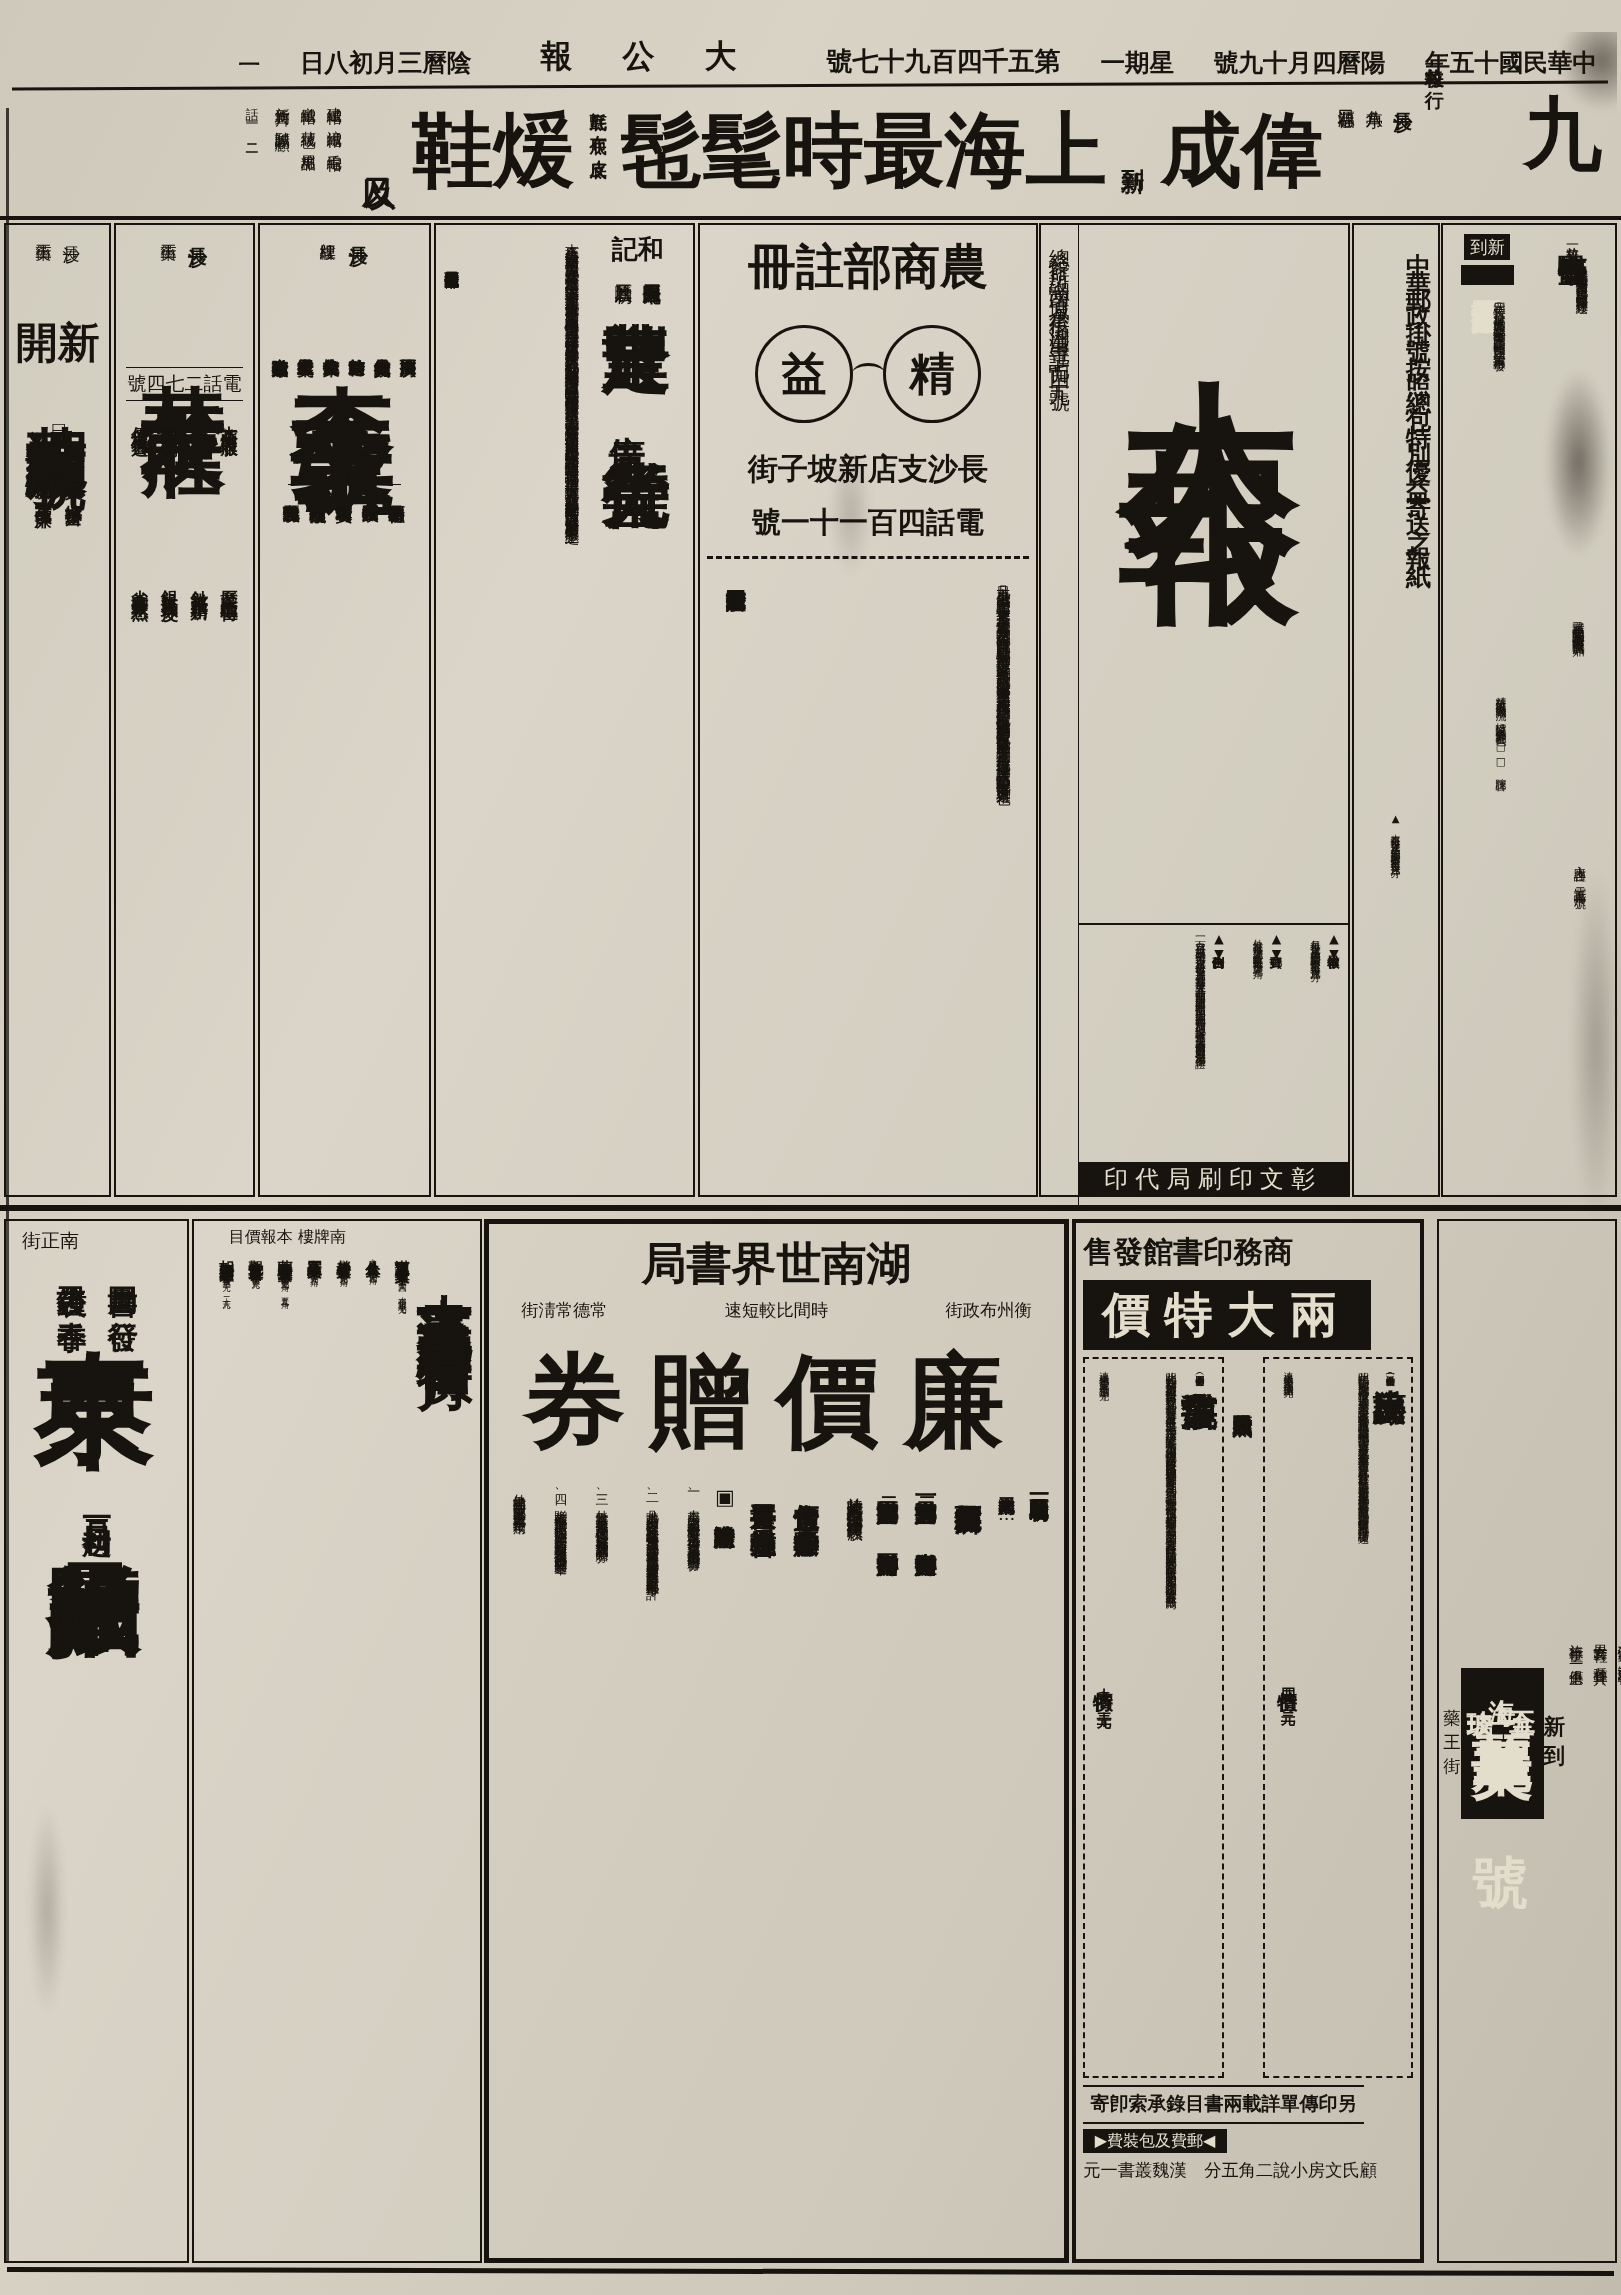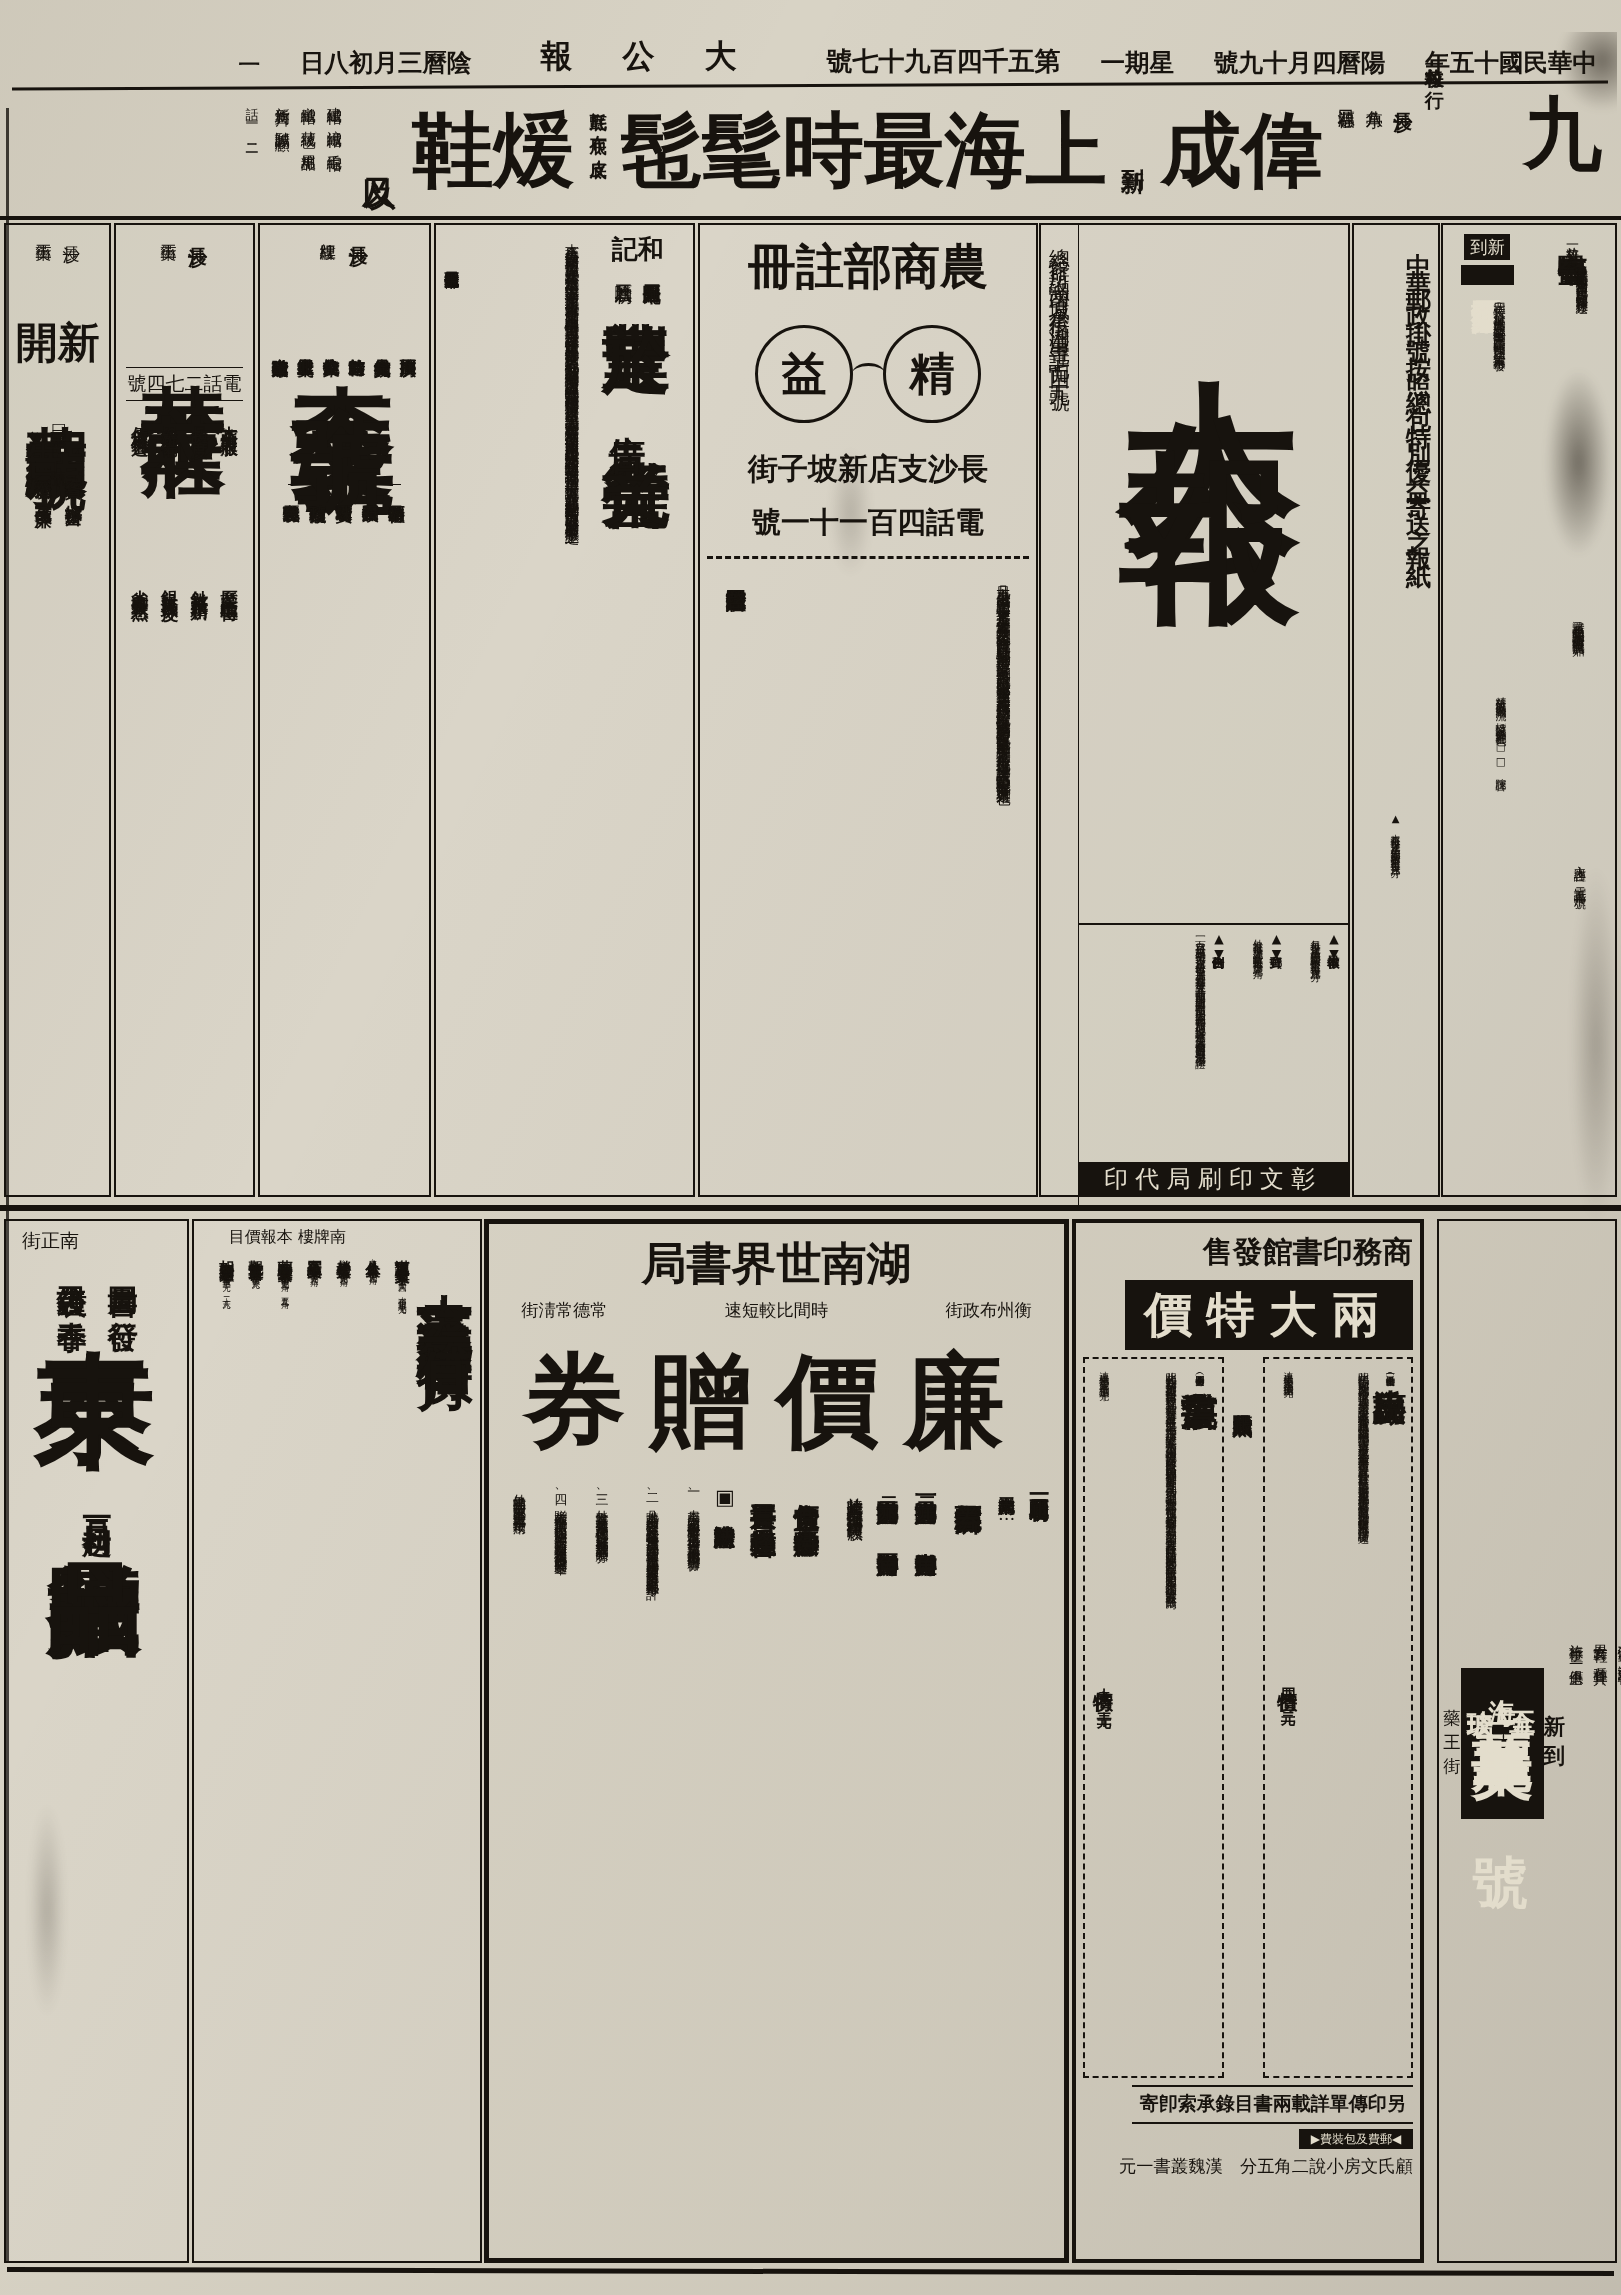--- a/index.html
+++ b/index.html
@@ -257,21 +257,21 @@
       <span class="v" style="height:100%;font-size:21px;font-weight:700;">▣請注意贈券辦法</span>
       <span class="vbody" style="height:100%;width:33px;font-size:13px;">一、本局出版之初高級小學教科書向售七折爲優待學界已減售至最低折扣槪不再贈書券</span>
       <span class="vbody" style="height:100%;width:42px;font-size:13px;">二、凡購本局出版之各種文範小說以及各種普通用書滿洋一元卽贈實價書券一角滿洋兩元贈實價書券兩角多購多贈以此類推奇零不計</span>
       <span class="vbody" style="height:100%;width:33px;font-size:13px;">三、外版書籍及文具儀器等本局係代售性質顧客祇得享廉價利益亦不贈券</span>
       <span class="vbody" style="height:100%;width:33px;font-size:13px;">四、贈券代價不在購書原價內扣除（例如原價若干購者須如數付給然後本局再將應得贈券送奉）</span>
       <span class="vbody" style="height:100%;width:29px;font-size:13px;">外埠函購寄費加一（郵匯不通之處郵票十足收用）</span>
     </div>
 
   </div>
 
-  <div style="position:absolute;left:1072px;top:1219px;width:352px;height:1044px;border:4.3px solid var(--ink);box-sizing:border-box;padding:5.8px 7.2px;display:flex;flex-direction:column;align-items:flex-end;">
+  <div style="position:absolute;left:1072px;top:1219px;width:352px;height:1044px;border:4.3px solid var(--ink);box-sizing:border-box;padding:5.8px 7.2px;display:flex;flex-direction:column;align-items:flex-start;">
     <div class="rtl" style="font-size:30px;font-weight:700;margin-top:2.9px;">商務印書館發售</div>
     <div class="rtl blackband" style="font-size:48px;font-weight:700;letter-spacing:14.4px;padding:2.9px 19px;margin:7.2px 0;">兩大特價</div>
     <div style="display:flex;flex-direction:row-reverse;gap:5.8px;height:721px;width:100%;justify-content:center;">
       <div style="width:150px;border:2.2px dashed var(--ink);padding:4.3px;display:flex;flex-direction:row-reverse;gap:2.9px;box-sizing:border-box;">
         <div class="cc">
           <span class="v" style="font-size:33px;font-weight:700;line-height:1;">顧氏文房小說</span>
           <span class="v" style="font-size:9.4px;margin-top:5.8px;">（全書十冊）（精裝一函）</span>
         </div>
         <div class="vbody" style="height:703px;width:63px;font-size:11.2px;">此明代陽山顧元慶所刻凡四十種皆係漢晉六朝唐宋著名小說所據悉係善本昔黃蕘圃購得是刻嘗稱梅妃傳開元天寶遺事皆珍藏之罕祕籍欲求其全書而不可得彼此各有佳處百餘年前已爲藏書家所重視如此則是書之珍貴可知敝館藏有全書縮印行世印數祇限五百部購請從速</div>
         <div class="cc" style="width:33px;">
@@ -288,21 +288,21 @@
         </div>
         <div class="vbody" style="height:703px;width:62px;font-size:11.2px;">此明代新安程榮所刻按是書輯自括蒼何鏜程刻凡三十八種卷首有屠緯眞序何允中廣爲七十六種淸王謨於乾隆五十六年重刻謂何本流傳較廣然在彼時原書已極難得則程刻罕見更可推知王氏凡例又謂原刻祗七十六種其餘二十四種無憑采補按程刻有商子五卷而王刻無之則王氏實未見程書在乾隆時已難得如此況今更閱百餘年乎敝館購得初印明本今特縮景印行印數亦以五百部爲限</div>
         <div class="cc" style="width:32px;">
           <span class="vbody" style="height:303px;font-size:10px;">連史紙定價廿四元毛邊紙定價二十元</span>
           <span class="v" style="font-size:20px;font-weight:700;margin-top:10px;">特價</span>
           <span class="vbody" style="height:187px;font-size:15px;font-weight:700;">十六元 十三元</span>
         </div>
       </div>
     </div>
     <div class="rtl" style="font-size:19px;font-weight:700;border-top:2.2px solid var(--ink);border-bottom:2.2px solid var(--ink);padding:4.3px 7.2px;margin-top:7.2px;">另印傳單詳載兩書目錄承索卽寄</div>
-    <div class="rtl blackband" style="font-size:12px;padding:1.4px 11.5px;margin-top:5.8px;margin-left:10px;">◀郵費及包裝費▶</div>
+    <div class="rtl blackband" style="font-size:16px;padding:1.4px 11.5px;margin-top:5.8px;">◀郵費及包裝費▶</div>
     <div class="rtl" style="font-size:17.3px;margin-top:4.3px;">顧氏文房小說二角五分　漢魏叢書一元</div>
   </div>
 
   <div style="position:absolute;left:1437px;top:1219px;width:180px;height:1044px;border:2.9px solid var(--ink);box-sizing:border-box;padding:5.8px 4.3px;display:flex;flex-direction:row;align-items:center;">
     <div class="rtl" style="font-size:17.3px;margin-top:1.4px;">藥王街</div>
     <div class="blackband cc" style="width:147px;padding:10px 2.9px;margin-top:5.8px;">
       <span class="v" style="font-size:27px;font-weight:700;">上海</span>
       <span class="v" style="font-size:62px;font-weight:700;line-height:1;margin:5.8px 0;">美華麗</span>
       <span style="display:flex;flex-direction:row-reverse;gap:7.2px;height:115px;">
         <span class="minicol" style="font-size:26px;font-weight:700;">五金</span>

